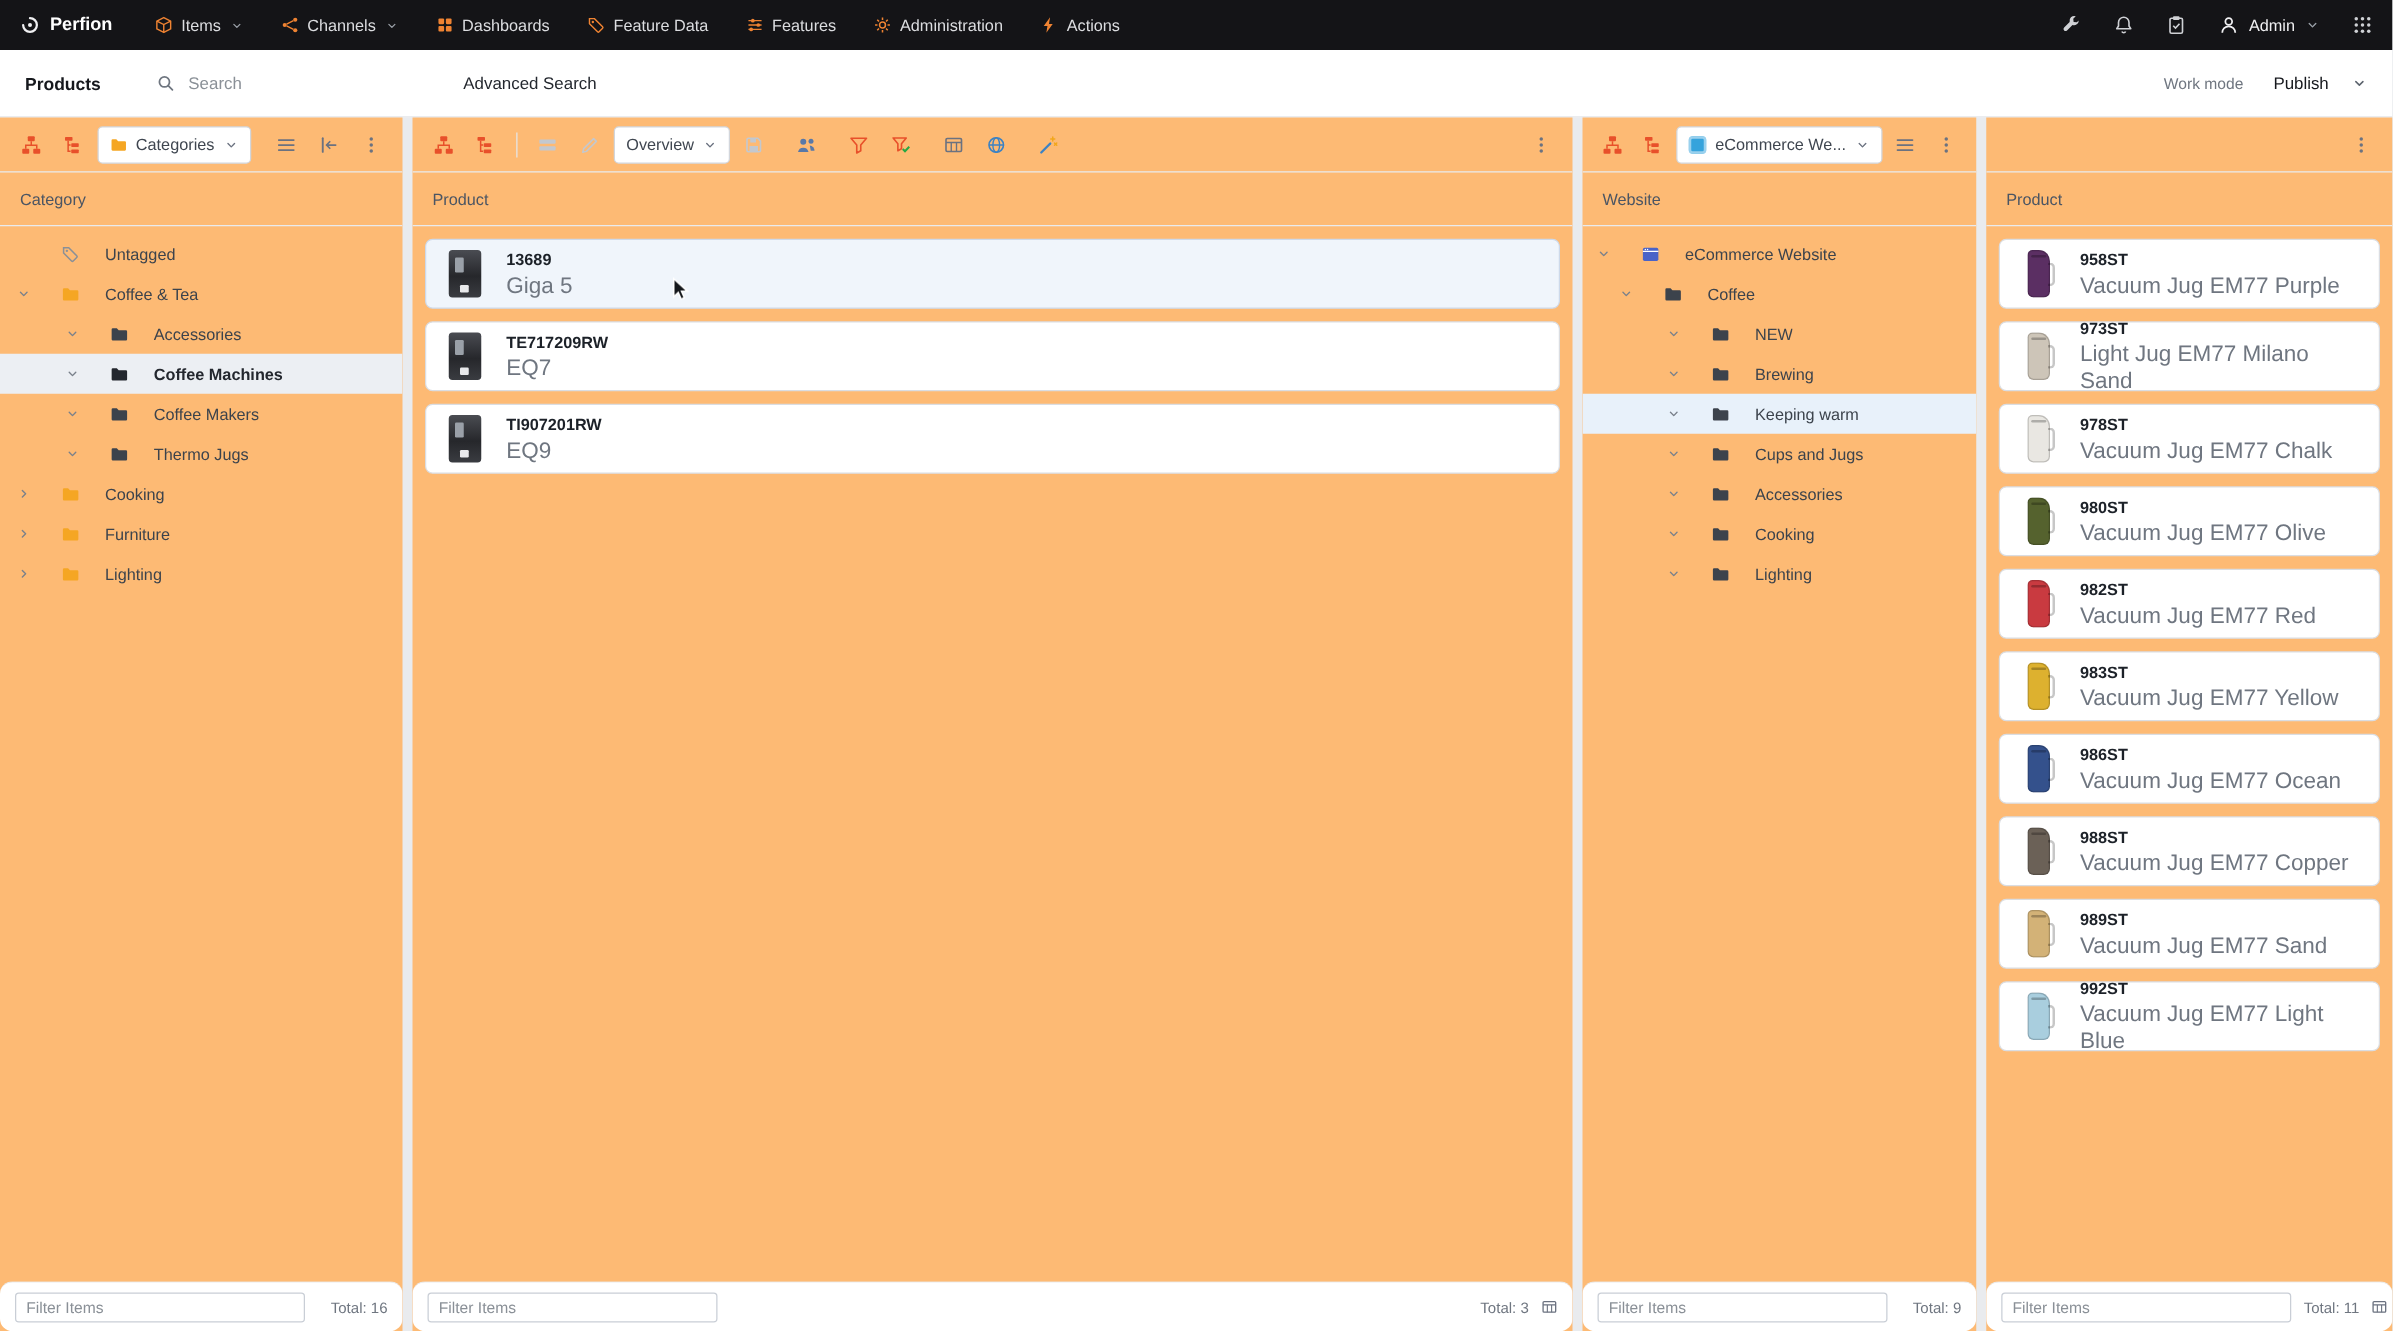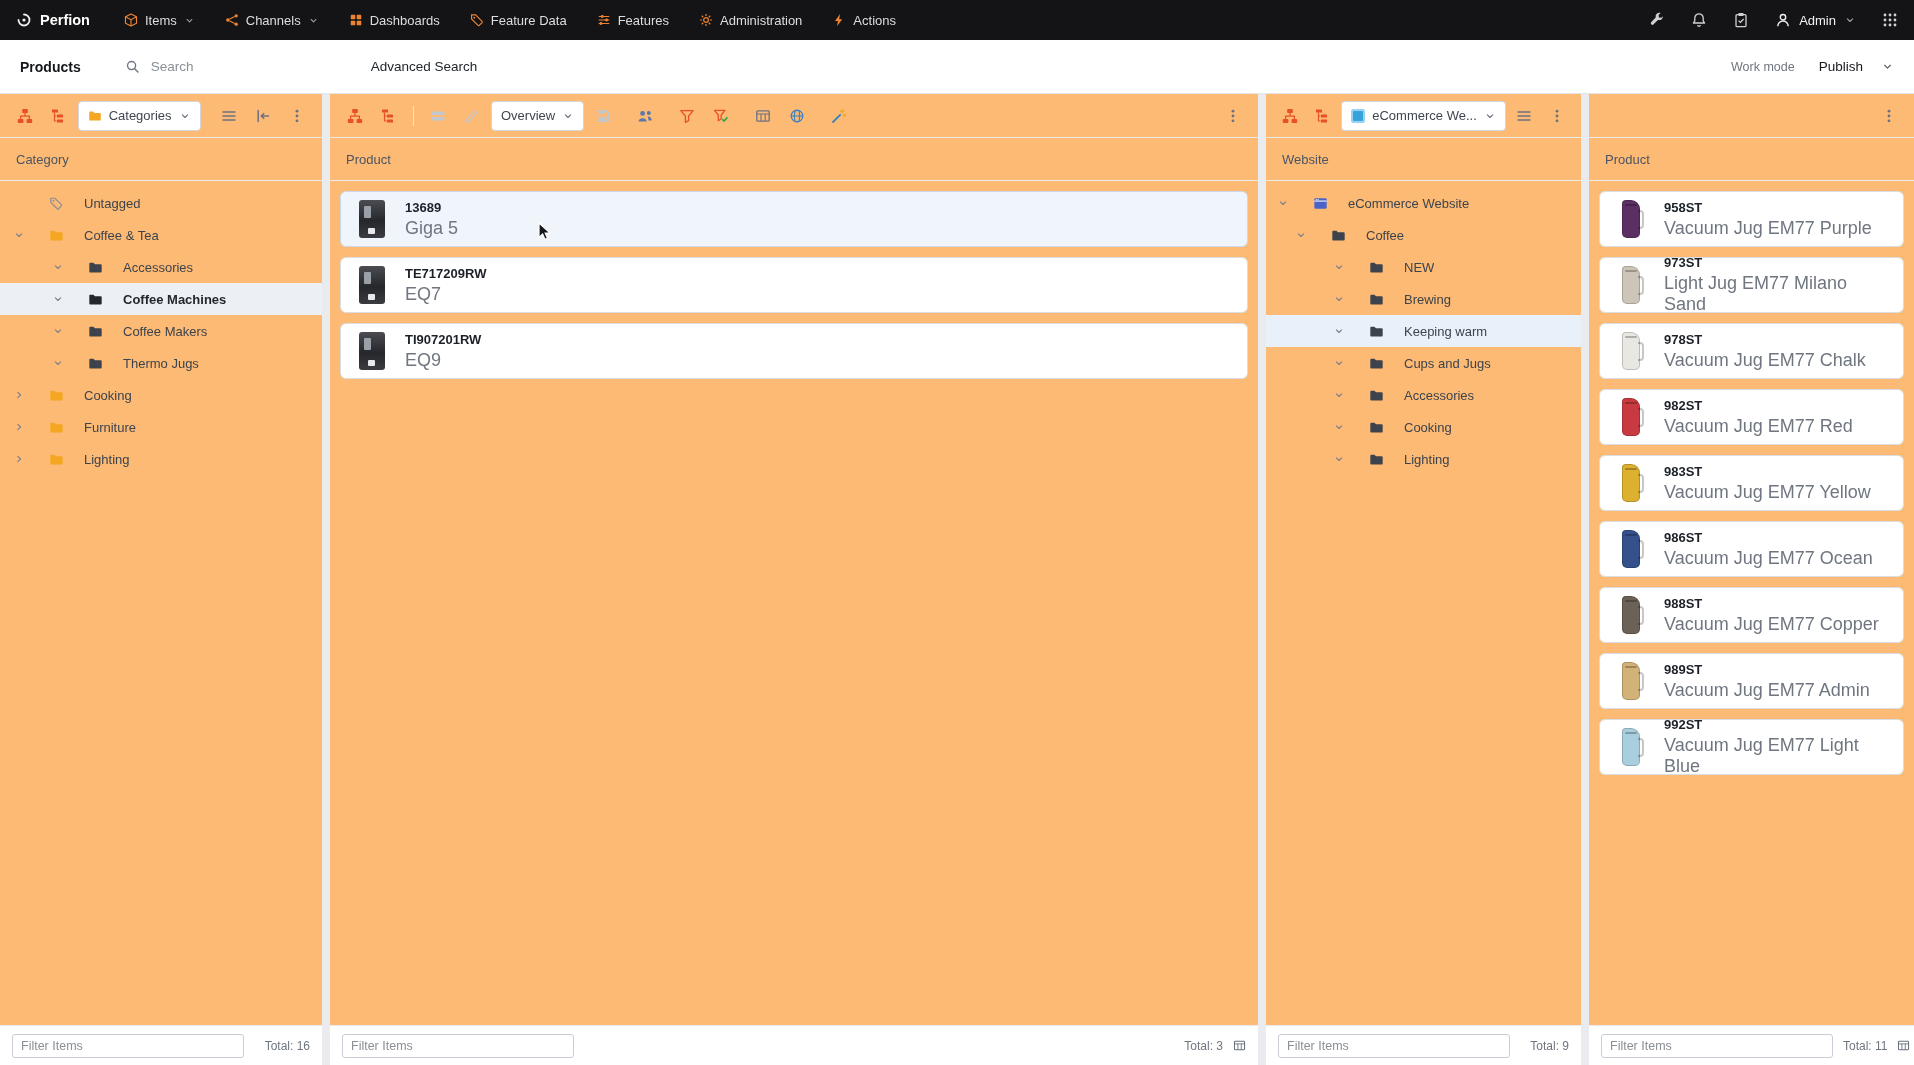--- a/index.html
+++ b/index.html
@@ -59,21 +59,21 @@
   .select-btn { height:30px; border:1px solid #d2d6dc; border-radius:4px; display:flex; align-items:center; gap:7px; padding:0 9px; font-size:13px; color:#3f4650; background:#fff; white-space:nowrap; }
   .select-btn .sel-caret { color:#6b7280; }
   .chan-chip { width:14px; height:14px; border-radius:3px; background:#35a3dc; box-shadow:inset 0 0 0 2px rgba(255,255,255,.5); flex:0 0 14px; }
   .spacer { flex:1; }
   .ml8 { margin-left:8px; } .ml10 { margin-left:10px; }
 
   .pheader { flex:0 0 43px; border-bottom:1px solid #e9ebed; display:flex; align-items:center; padding:0 16px; font-size:13px; color:#4b5563; }
   .pcontent { flex:1 1 auto; overflow:hidden; position:relative; padding-top:6px; }
   .pcontent.cards { padding:10px 0 0; }
 
-  .pfooter { flex:0 0 40px; border-top:1px solid #e9ebed; display:flex; align-items:center; padding:0 12px; gap:10px; background:#fff; }
+  .pfooter { flex:0 0 40px; border-top:1px solid #e9ebed; display:flex; align-items:center; padding:0 12px; gap:10px; background:#fff;border-radius:10px; }
   .filter-input { flex:0 0 232px; width:232px; height:24px; border:1px solid #c9ced6; border-radius:3px; padding:0 8px; font-size:12.5px; color:#374151; font-family:inherit; outline:none; background:#fff; }
   .filter-input::placeholder { color:#8a9097; }
   .total { margin-left:auto; font-size:12px; color:#6f7680; white-space:nowrap; }
   .count-icon { color:#6b7280; flex:0 0 13px; }
 
   
   .trow { height:32px; display:flex; align-items:center; font-size:13px; color:#3c434c; cursor:pointer; padding-left:10px; padding-right:8px; white-space:nowrap;gap:17px; }
   .trow .chev { width:18px; flex:0 0 18px; display:flex; justify-content:center; color:#7a818b; }
   .trow .ticon { width:22px; flex:0 0 22px; display:flex; justify-content:center; }
   .trow .tlabel { overflow:hidden; text-overflow:ellipsis; }
@@ -892,20 +892,29 @@
   <div class="pcard">
     <div class="jug-thumb">
       <div class="jug" style="background: rgb(233, 231, 226);"></div>
     </div>
     <div class="pc-text">
       <div class="pc-title">978ST</div>
       <div class="pc-sub">Vacuum Jug EM77 Chalk</div>
     </div>
   </div>
 
+  <div class="pcard">
+    <div class="jug-thumb">
+      <div class="jug" style="background: rgb(85, 98, 46);"></div>
+    </div>
+    <div class="pc-text">
+      <div class="pc-title">980ST</div>
+      <div class="pc-sub">Vacuum Jug EM77 Olive</div>
+    </div>
+  </div>
 
   <div class="pcard">
     <div class="jug-thumb">
       <div class="jug" style="background: rgb(201, 58, 64);"></div>
     </div>
     <div class="pc-text">
       <div class="pc-title">982ST</div>
       <div class="pc-sub">Vacuum Jug EM77 Red</div>
     </div>
   </div>
@@ -940,21 +949,21 @@
       <div class="pc-sub">Vacuum Jug EM77 Copper</div>
     </div>
   </div>
 
   <div class="pcard">
     <div class="jug-thumb">
       <div class="jug" style="background: rgb(211, 178, 119);"></div>
     </div>
     <div class="pc-text">
       <div class="pc-title">989ST</div>
-      <div class="pc-sub">Vacuum Jug EM77 Admin</div>
+      <div class="pc-sub">Vacuum Jug EM77 Sand</div>
     </div>
   </div>
 
   <div class="pcard">
     <div class="jug-thumb">
       <div class="jug" style="background: rgb(169, 206, 222);"></div>
     </div>
     <div class="pc-text">
       <div class="pc-title">992ST</div>
       <div class="pc-sub">Vacuum Jug EM77 Light Blue</div>

